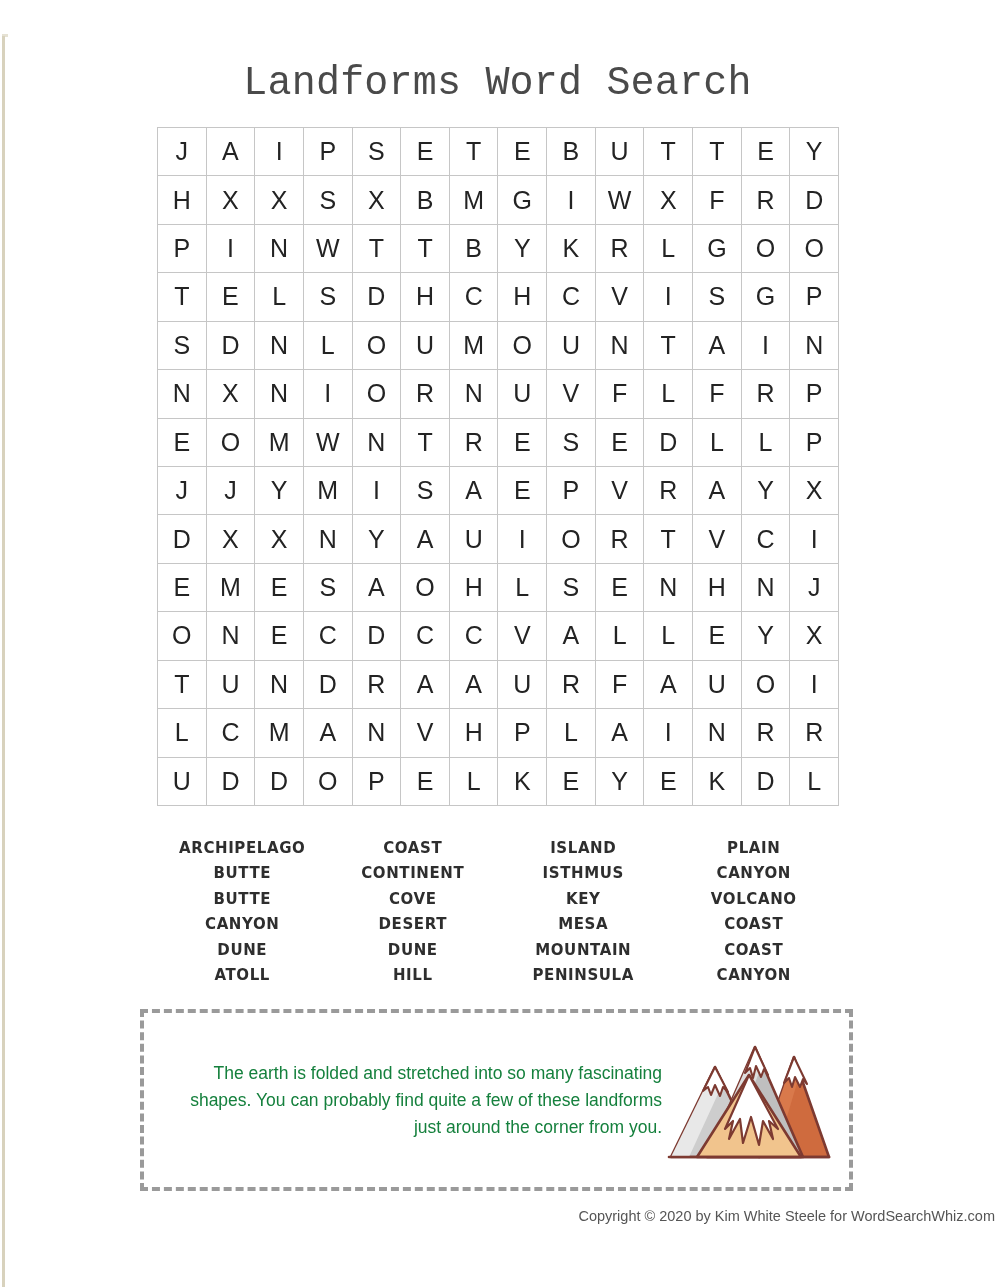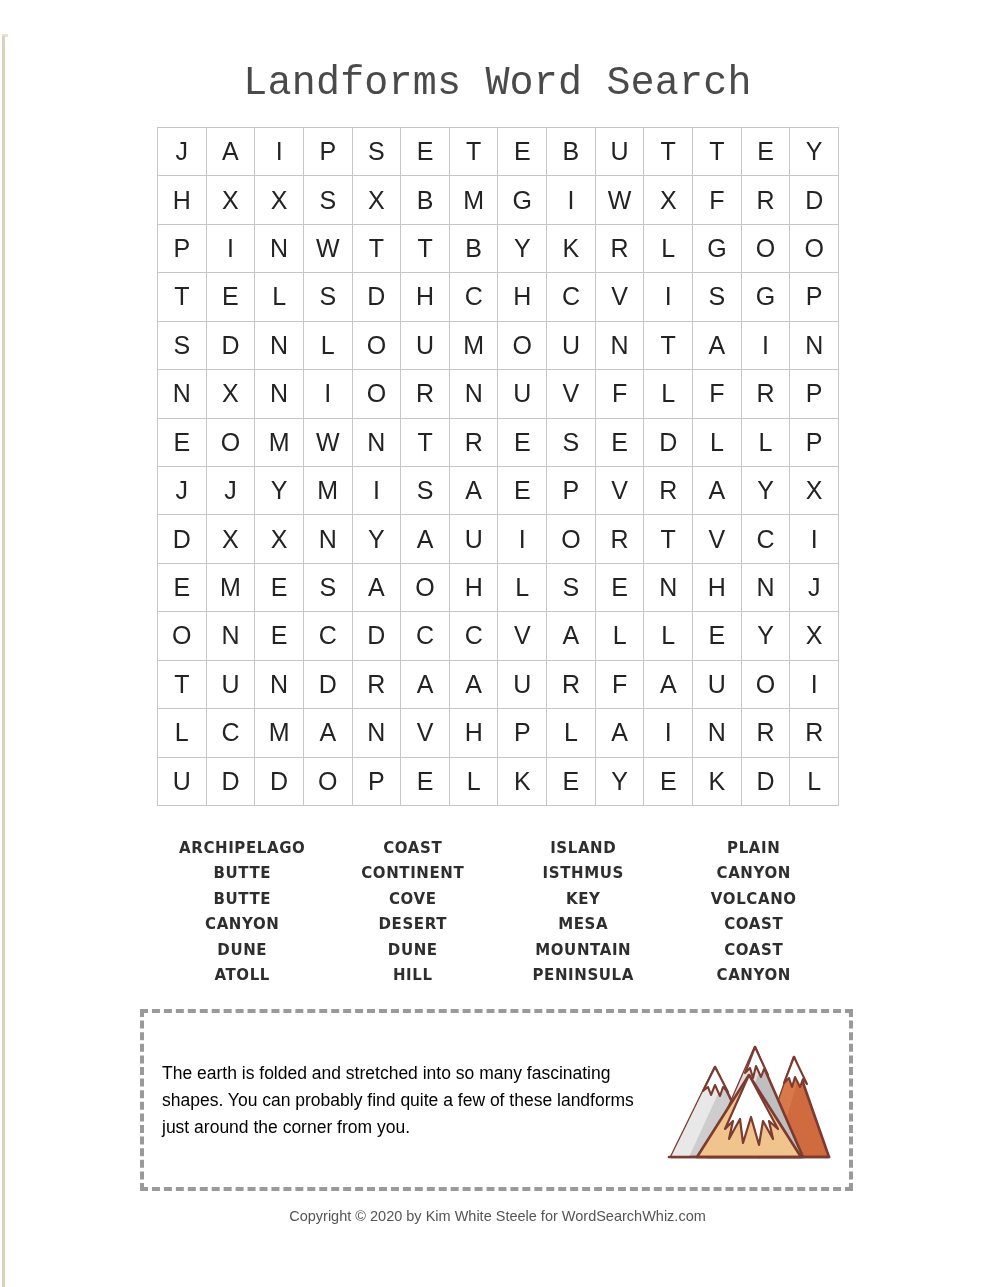--- a/index.html
+++ b/index.html
@@ -107,41 +107,41 @@
     width: 713px;
     height: 182px;
     border: 4px dashed #9a9a9a;
     background: #ffffff;
     display: flex;
     align-items: center;
   }
   #fact-text {
     width: 500px;
     margin-left: 18px;
-    text-align: left;
+    text-align: right;
     font-size: 17.5px;
     line-height: 27px;
-    color: #000000;
+    color: #15803d;
     font-family: "Liberation Sans", sans-serif;
   }
   #mountain-illustration {
     position: absolute;
     right: 14px;
     top: 22px;
     width: 172px;
     height: 132px;
   }
 
   
   #copyright {
     position: absolute;
     top: 1208px;
     left: 0;
     width: 995px;
-    text-align: center;
+    text-align: right;
     font-size: 14.5px;
     color: #555555;
     font-family: "Liberation Sans", sans-serif;
   }
 </style>
 </head>
 <body>
 
 <div id="page-edge-top"></div>
 <div id="page-edge-left"></div>

